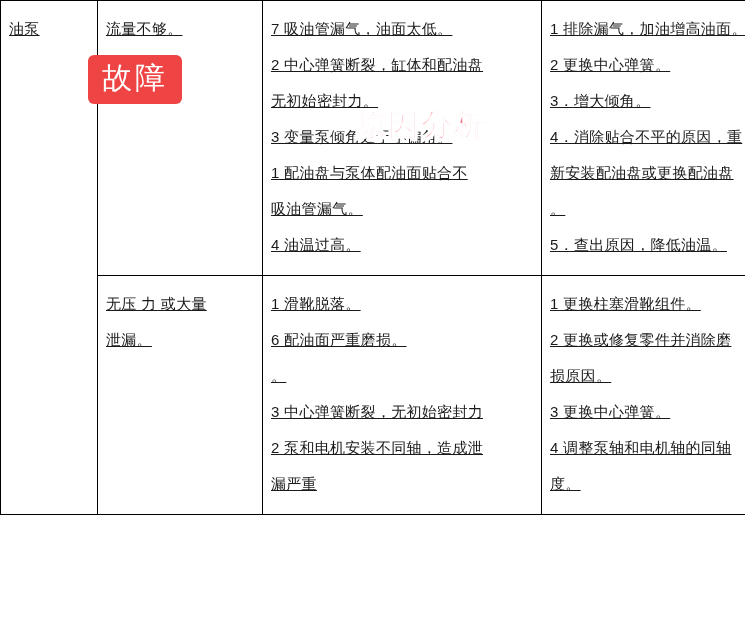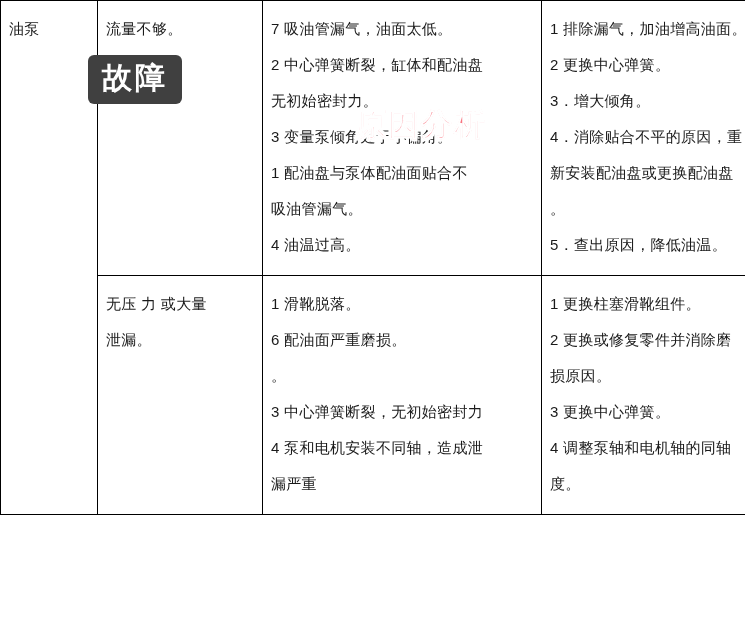--- a/index.html
+++ b/index.html
@@ -46,28 +46,29 @@
   }
   td.col-cause {
     width: 262px;
   }
   td.col-measure {
     width: 249px;
   }
   .line {
     display: block;
     white-space: nowrap;
+    text-decoration: underline;
   }
   
   .stamp {
     position: absolute;
     font-size: 30px;
-    font-weight: bold;
+    font-weight: normal;
     color: #ffffff;
-    background: #404040;
+    background: #ef4444;
     border-radius: 6px;
     padding: 4px 14px 7px 14px;
     letter-spacing: 3px;
     line-height: 1.25;
     font-family: "Liberation Sans", sans-serif;
   }
   .stamp-fault {
     left: 88px;
     top: 55px;
   }
@@ -131,21 +132,21 @@
       <tr>
         <td class="col-symptom">
           <span class="line">无压 力 或大量</span>
           <span class="line">泄漏。</span>
         </td>
         <td class="col-cause">
           <span class="line">1  滑靴脱落。</span>
           <span class="line">6  配油面严重磨损。</span>
           <span class="line">。</span>
           <span class="line">3  中心弹簧断裂，无初始密封力</span>
-          <span class="line">4  泵和电机安装不同轴，造成泄</span>
+          <span class="line">2  泵和电机安装不同轴，造成泄</span>
           <span class="line">漏严重</span>
         </td>
         <td class="col-measure">
           <span class="line">1  更换柱塞滑靴组件。</span>
           <span class="line">2  更换或修复零件并消除磨</span>
           <span class="line">损原因。</span>
           <span class="line">3  更换中心弹簧。</span>
           <span class="line">4  调整泵轴和电机轴的同轴</span>
           <span class="line">度。</span>
         </td>

